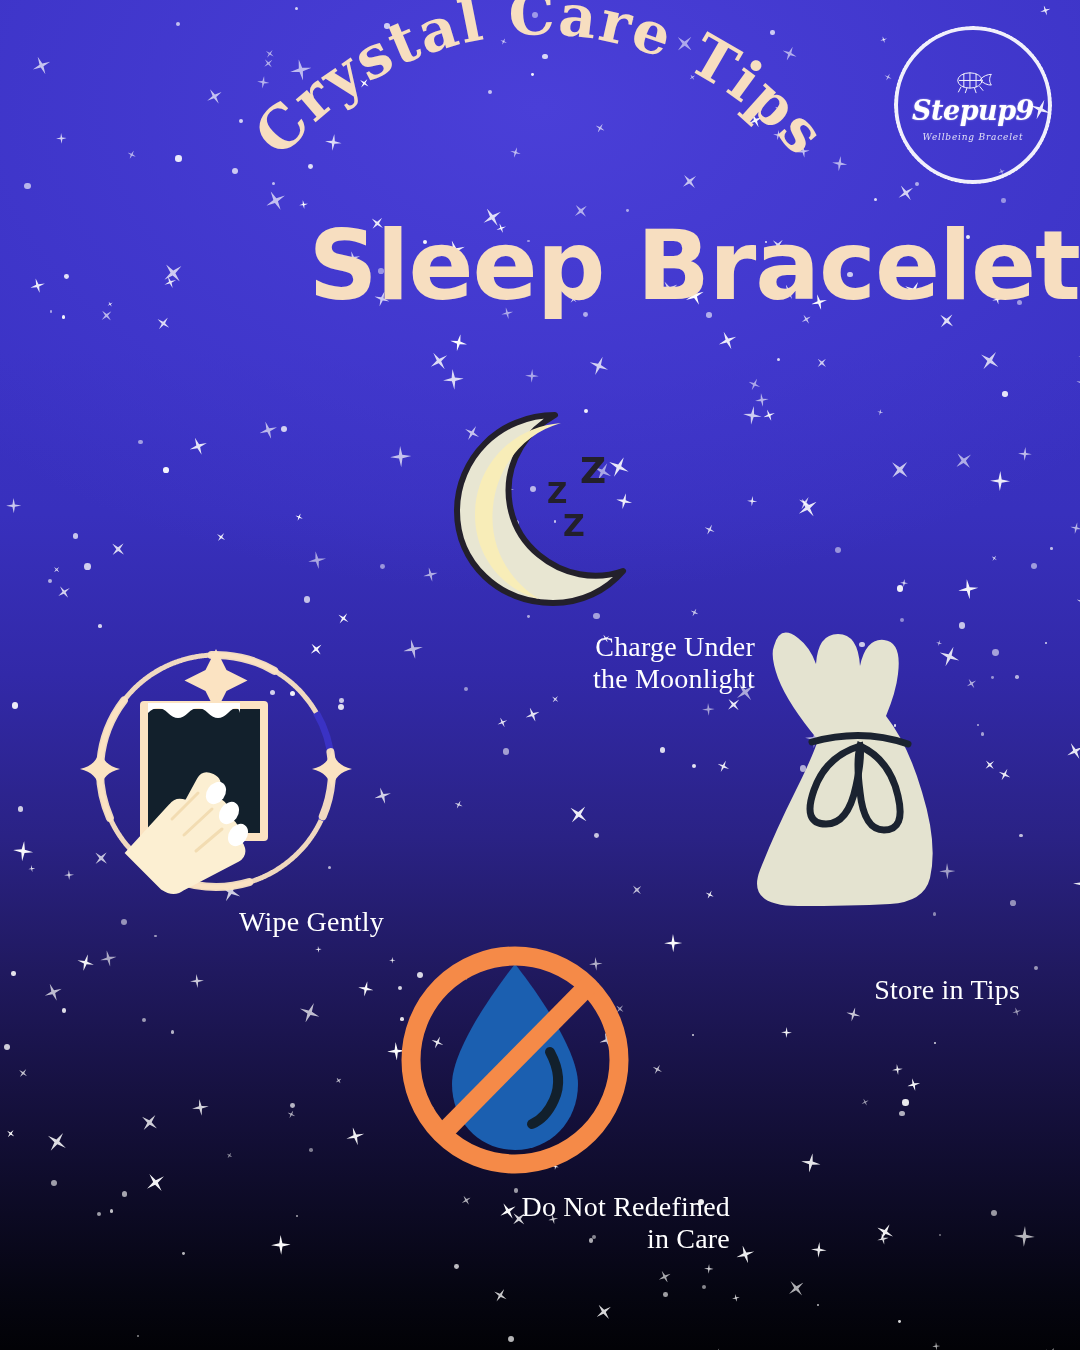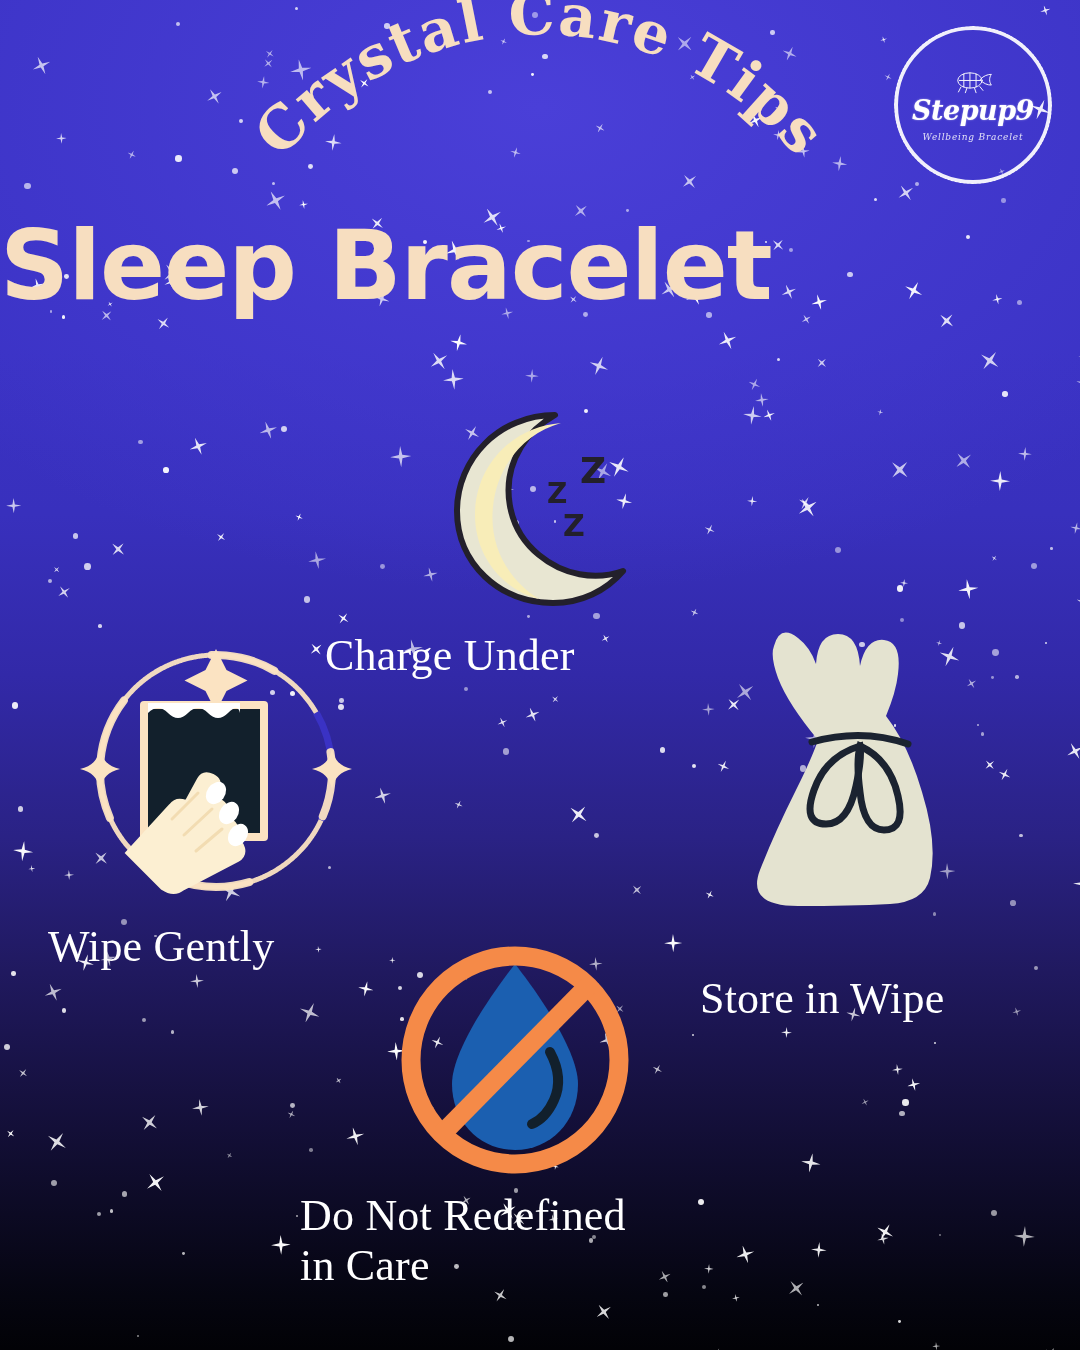--- a/index.html
+++ b/index.html
@@ -98,49 +98,50 @@
     font-family:"DejaVu Serif", serif;
     font-weight:700;
     font-size:58px;
     letter-spacing:2px;
   }
 
   
   .main-title {
     position:absolute;
     left:0; right:0; top:218px;
-    text-align:left;
+    text-align:right;
     color:#f7dec0;
     font-family:"DejaVu Sans", sans-serif;
     font-weight:700;
     font-size:96px;
     letter-spacing:-1px;
     line-height:1;
+    padding-left:28px;
   }
 
   
   .tip { position:absolute; }
   .tip .caption {
     color:#fff;
     font-family:"Liberation Serif", serif;
-    font-size:44px;
+    font-size:28px;
     line-height:1.14;
-    text-align:left;
+    text-align:right;
     letter-spacing:.2px;
   }
 
   
   #tip-moon { left:325px; top:398px; width:430px; }
   #tip-moon .art { height:215px; display:flex; align-items:center; justify-content:center; }
   #tip-moon .caption { margin-top:18px; }
 
   
   #tip-wipe { left:48px; top:638px; width:336px; }
   #tip-wipe .art { height:260px; display:flex; align-items:center; justify-content:center; }
-  #tip-wipe .caption { margin-top:24px; }
+  #tip-wipe .caption { margin-top:8px; }
 
   
   #tip-pouch { left:700px; top:612px; width:320px; }
   #tip-pouch .art { height:348px; display:flex; align-items:flex-end; justify-content:center; }
   #tip-pouch .caption { margin-top:14px; }
 
   
   #tip-water { left:300px; top:945px; width:430px; }
   #tip-water .art { height:230px; display:flex; align-items:center; justify-content:center; }
   #tip-water .caption { margin-top:16px; }
@@ -511,20 +512,21 @@
                  C72 176 54 142 58 104 C62 62 90 30 126 20 Z" fill="#f8edb8"></path>
         <g fill="#23202b" font-family="DejaVu Sans, sans-serif" font-weight="700">
           <text x="145" y="80" font-size="36">Z</text>
           <text x="112" y="100" font-size="28">Z</text>
           <text x="128" y="133" font-size="30">Z</text>
         </g>
       </svg>
     </div>
     <div class="caption">
       <div>Charge Under</div>
+      <div>the Moonlight</div>
     </div>
   </div>
 
   <div class="tip" id="tip-wipe">
     <div class="art">
       <svg width="300" height="258" viewBox="0 0 300 258">
 
         <circle cx="150" cy="132" r="116" fill="none" stroke="#fbe3c2" stroke-width="5" stroke-dasharray="1 0" opacity=".95"></circle>
         <circle cx="150" cy="132" r="116" fill="none" stroke="#3a32c4" stroke-width="7" stroke-dasharray="0 44 112 1000" transform="rotate(-52 150 132)"></circle>
         <circle cx="150" cy="132" r="116" fill="none" stroke="#fbe3c2" stroke-width="8" stroke-dasharray="9 13" stroke-linecap="round" transform="rotate(185 150 132)" opacity=".95" pathLength="100" stroke-dashoffset="0" style="stroke-dasharray:9 14"></circle>
@@ -575,21 +577,21 @@
                  q-40 2 -92 2 q-52 0 -38 -36 q14 -36 36 -80 q16 -32 22 -50
                  q-30 -36 -40 -62 q-8 -22 -4 -32z" fill="#e4e3d0"></path>
         <g fill="none" stroke="#1b2330" stroke-width="7" stroke-linecap="round">
           <path d="M88 122 q50 -14 96 2"></path>
           <path d="M136 126 q-34 10 -46 44 q-12 34 12 34 q22 0 30 -38 q6 -28 4 -40z"></path>
           <path d="M136 126 q30 14 38 50 q8 34 -14 34 q-20 0 -24 -38 q-4 -30 0 -46z"></path>
         </g>
       </svg>
     </div>
     <div class="caption">
-      <div>Store in Wipe</div>
+      <div>Store in Tips</div>
     </div>
   </div>
 
   <div class="tip" id="tip-water">
     <div class="art">
       <svg width="262" height="228" viewBox="0 0 262 228">
         <g transform="translate(16,0)">
           <path d="M115 18 C115 18 52 96 52 138 C52 176 80 204 115 204 C150 204 178 176 178 138
                    C178 96 115 18 115 18 Z" fill="#1b5fb0"></path>
           <path d="M150 106 q14 26 4 48 q-8 18 -22 24" fill="none" stroke="#12202c" stroke-width="10" stroke-linecap="round"></path>

